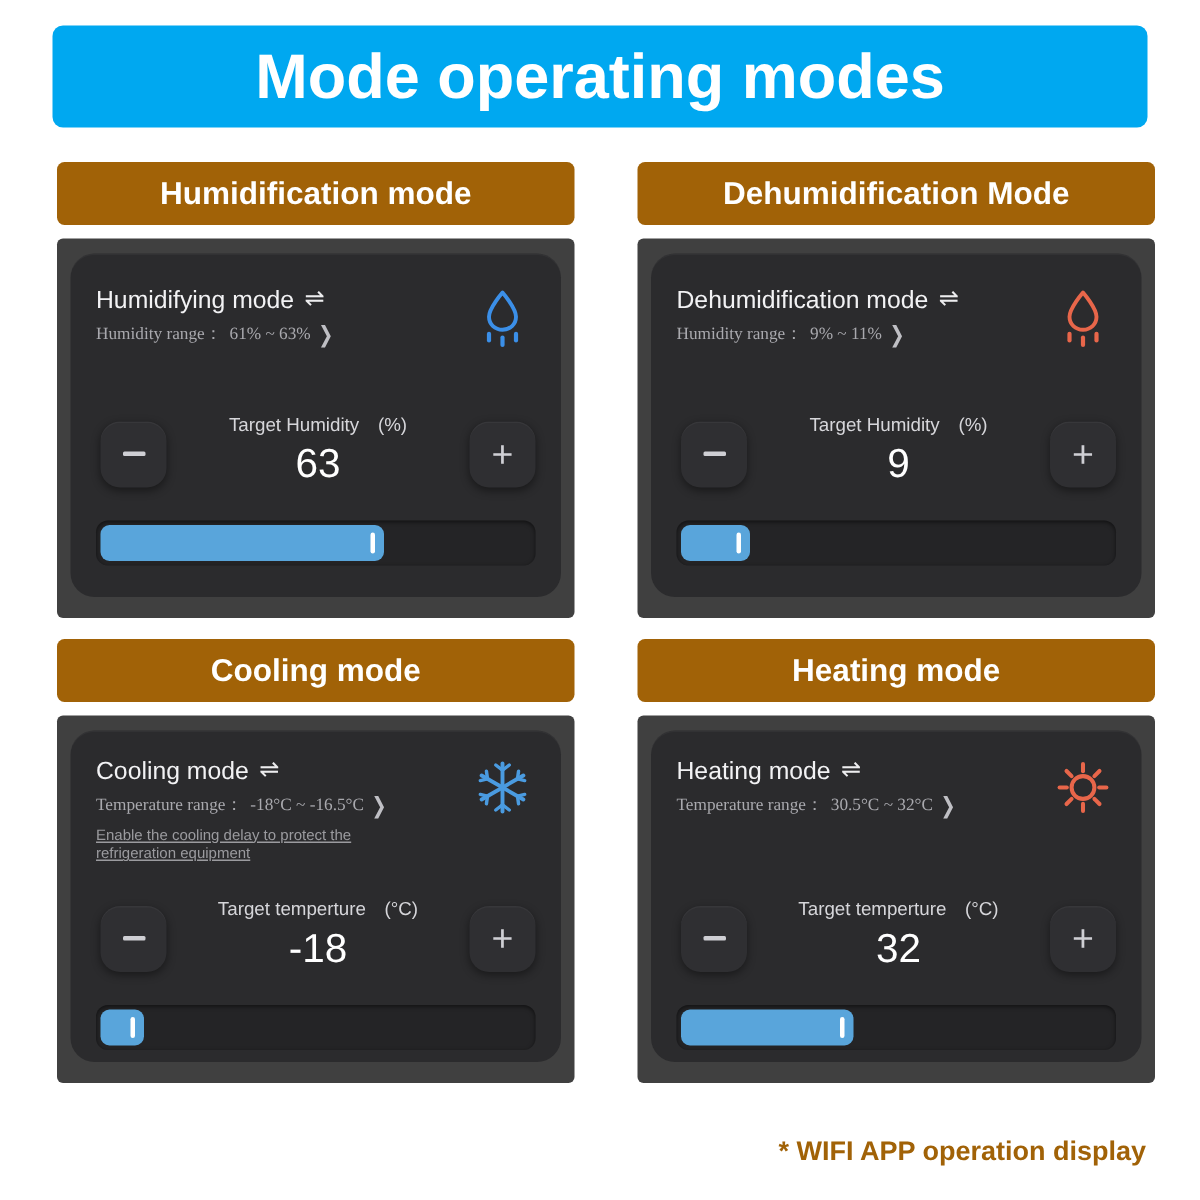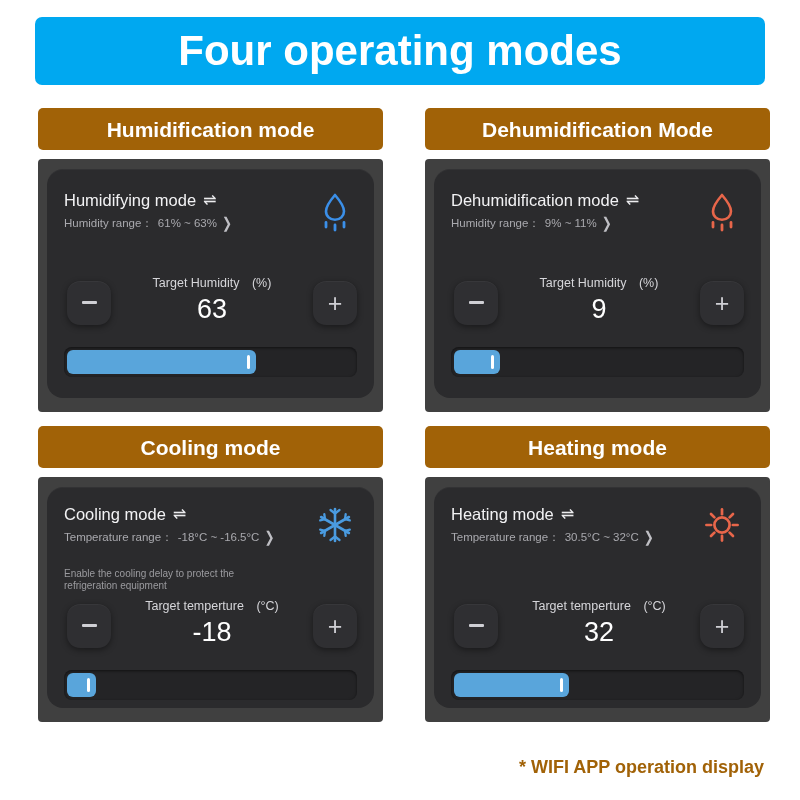--- a/index.html
+++ b/index.html
@@ -63,26 +63,27 @@
   
   .panel-top{display:flex;align-items:flex-start;justify-content:space-between;}
   .panel-texts{display:block;}
   .mode-title{
     color:#F2F2F4;font-size:16.5px;font-weight:400;white-space:nowrap;
     line-height:1.15;display:flex;align-items:center;gap:7px;
   }
   .swap-icon{display:inline-block;font-size:16px;color:#EDEDEF;line-height:1;}
   .range-row{
     margin-top:7px;display:flex;align-items:center;gap:5px;
-    color:#A9A9AE;font-size:11.5px;white-space:nowrap;line-height:1.1;
+    color:#A9A9AE;font-size:11.5px;white-space:nowrap;line-height:1.1;font-family:Liberation Serif, serif;
   }
   .chev{font-size:12px;color:#BFBFC4;line-height:1;transform:scaleY(1.25);}
   .note{
-    margin-top:24px;color:#9B9B9F;font-size:10px;line-height:1.28;
+    margin-top:8px;color:#9B9B9F;font-size:10px;line-height:1.28;
     max-width:215px;
+    text-decoration:underline;
   }
 
   .mode-icon{width:44px;height:44px;flex:0 0 44px;margin-top:-2px;}
   .mode-icon svg{display:block;width:44px;height:44px;}
 
   
   .stepper{
     position:absolute;left:20px;right:17px;
     display:flex;align-items:flex-end;justify-content:space-between;
   }
@@ -131,21 +132,21 @@
     position:absolute;right:36px;top:757px;
     color:#a16207;font-size:18px;font-weight:bold;white-space:nowrap;
   }
 </style>
 </head>
 <body>
 
 <div class="page">
 
   <div class="banner">
-    <div class="banner-title">Four operating modes</div>
+    <div class="banner-title">Mode operating modes</div>
   </div>
 
   <div class="grid">
 
     <div class="card c0">
       <div class="card-header">
         <span class="card-header-label">Humidification mode</span>
       </div>
       <div class="device">
         <div class="panel">

